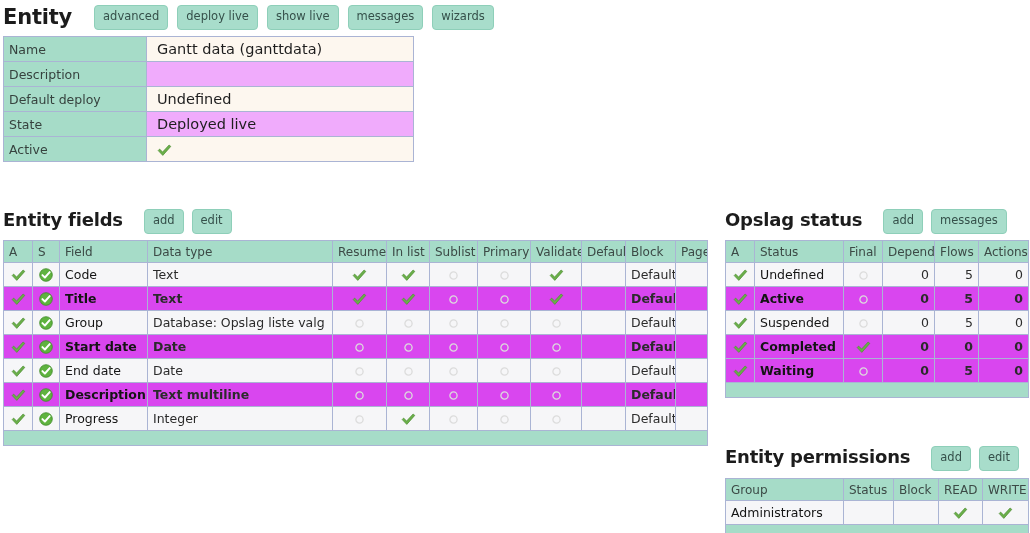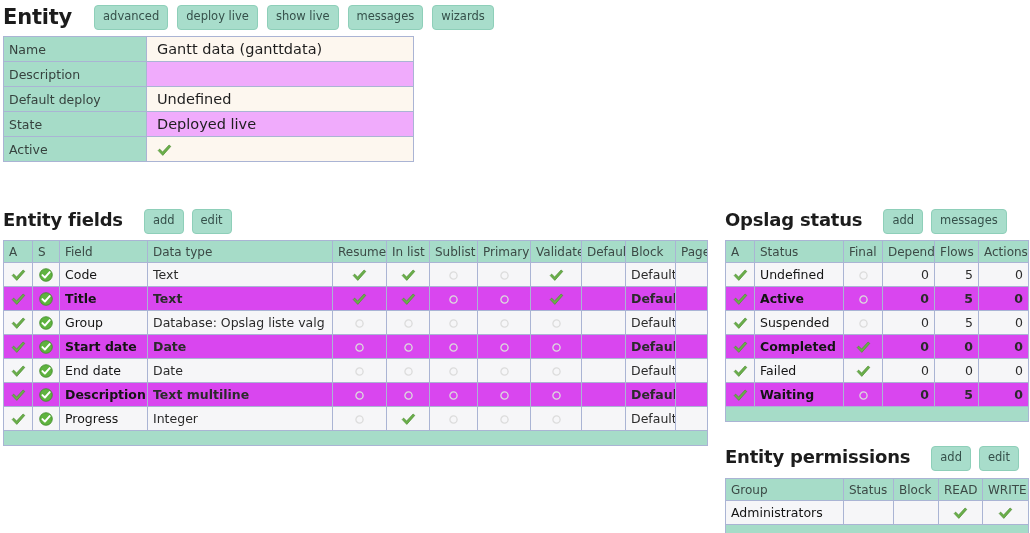--- a/index.html
+++ b/index.html
@@ -491,32 +491,20 @@
               <path d="M1.2 6.6 L2.6 5.1 L5.6 8.0 L12.1 1.0 L13.8 2.4 L5.8 11.4 Z" fill="#6bb04a" stroke="#4e8c33" stroke-width="0.7"></path>
             </svg></span></td>
         <td class="name-cell">Completed</td>
         <td class="ctr"><span class="ico"><svg width="15" height="13" viewBox="0 0 15 13">
               <path d="M1.2 6.6 L2.6 5.1 L5.6 8.0 L12.1 1.0 L13.8 2.4 L5.8 11.4 Z" fill="#6bb04a" stroke="#4e8c33" stroke-width="0.7"></path>
             </svg></span></td>
         <td class="num">0</td>
         <td class="num">0</td>
         <td class="num">0</td>
       </tr>
-      <tr class="odd">
-        <td class="ctr"><span class="ico"><svg width="15" height="13" viewBox="0 0 15 13">
-              <path d="M1.2 6.6 L2.6 5.1 L5.6 8.0 L12.1 1.0 L13.8 2.4 L5.8 11.4 Z" fill="#6bb04a" stroke="#4e8c33" stroke-width="0.7"></path>
-            </svg></span></td>
-        <td class="name-cell">Failed</td>
-        <td class="ctr"><span class="ico"><svg width="15" height="13" viewBox="0 0 15 13">
-              <path d="M1.2 6.6 L2.6 5.1 L5.6 8.0 L12.1 1.0 L13.8 2.4 L5.8 11.4 Z" fill="#6bb04a" stroke="#4e8c33" stroke-width="0.7"></path>
-            </svg></span></td>
-        <td class="num">0</td>
-        <td class="num">0</td>
-        <td class="num">0</td>
-      </tr>
       <tr class="even">
         <td class="ctr"><span class="ico"><svg width="15" height="13" viewBox="0 0 15 13">
               <path d="M1.2 6.6 L2.6 5.1 L5.6 8.0 L12.1 1.0 L13.8 2.4 L5.8 11.4 Z" fill="#6bb04a" stroke="#4e8c33" stroke-width="0.7"></path>
             </svg></span></td>
         <td class="name-cell">Waiting</td>
         <td class="ctr"><span class="ico"><svg width="9" height="9" viewBox="0 0 9 9">
               <circle cx="4.5" cy="4.5" r="3.6" fill="none" stroke="#dcdcdc" stroke-width="1.3"></circle>
             </svg></span></td>
         <td class="num">0</td>
         <td class="num">5</td>

